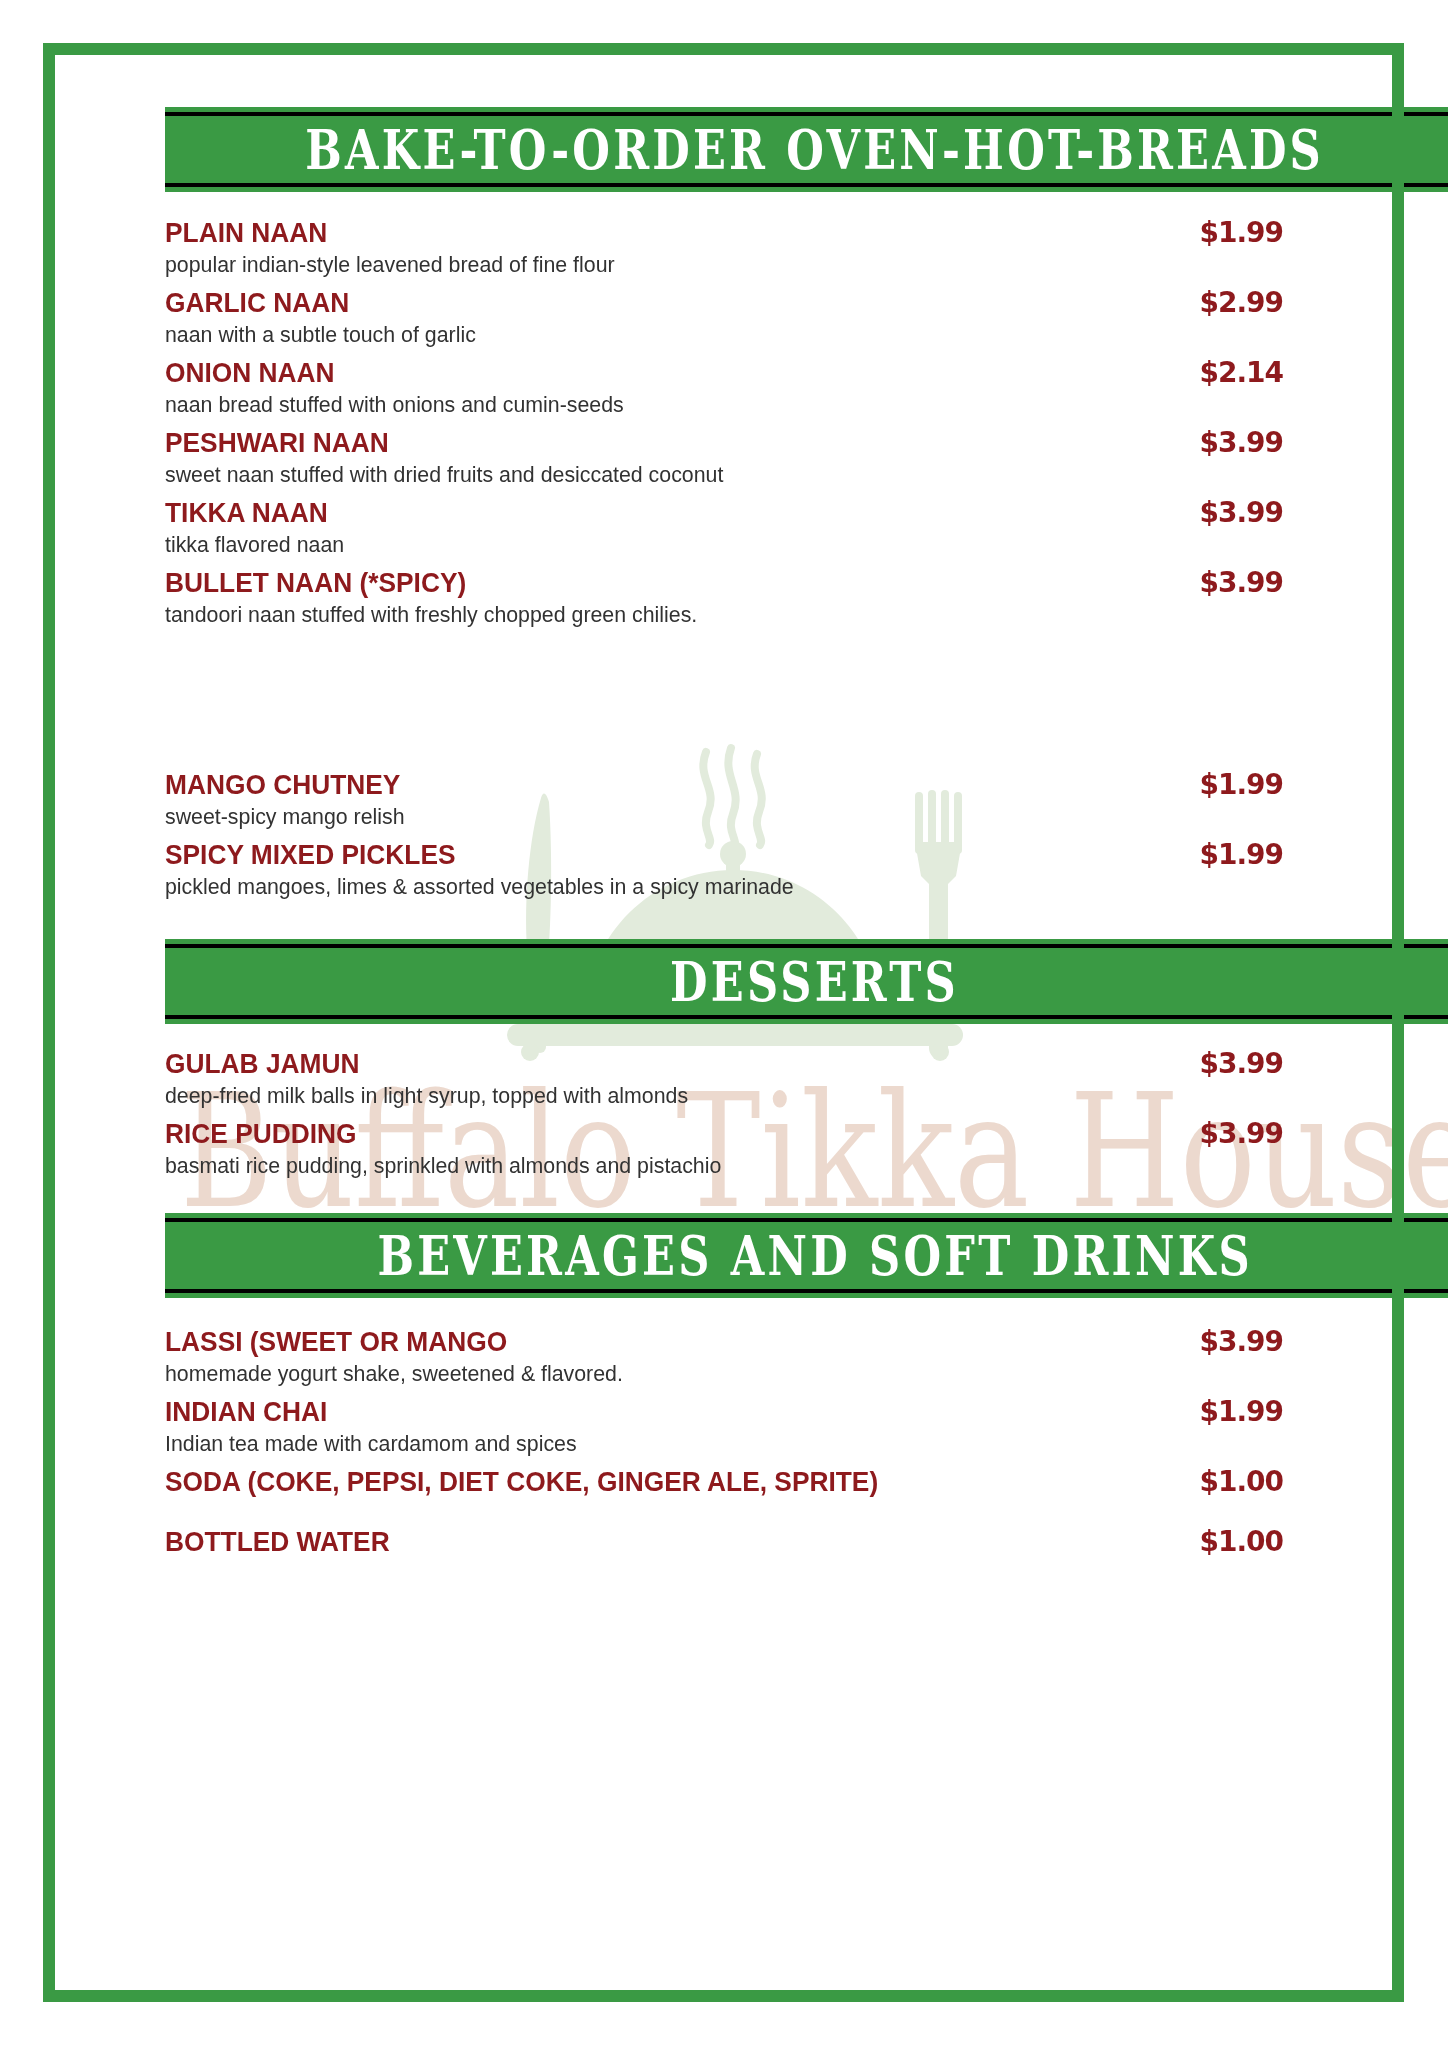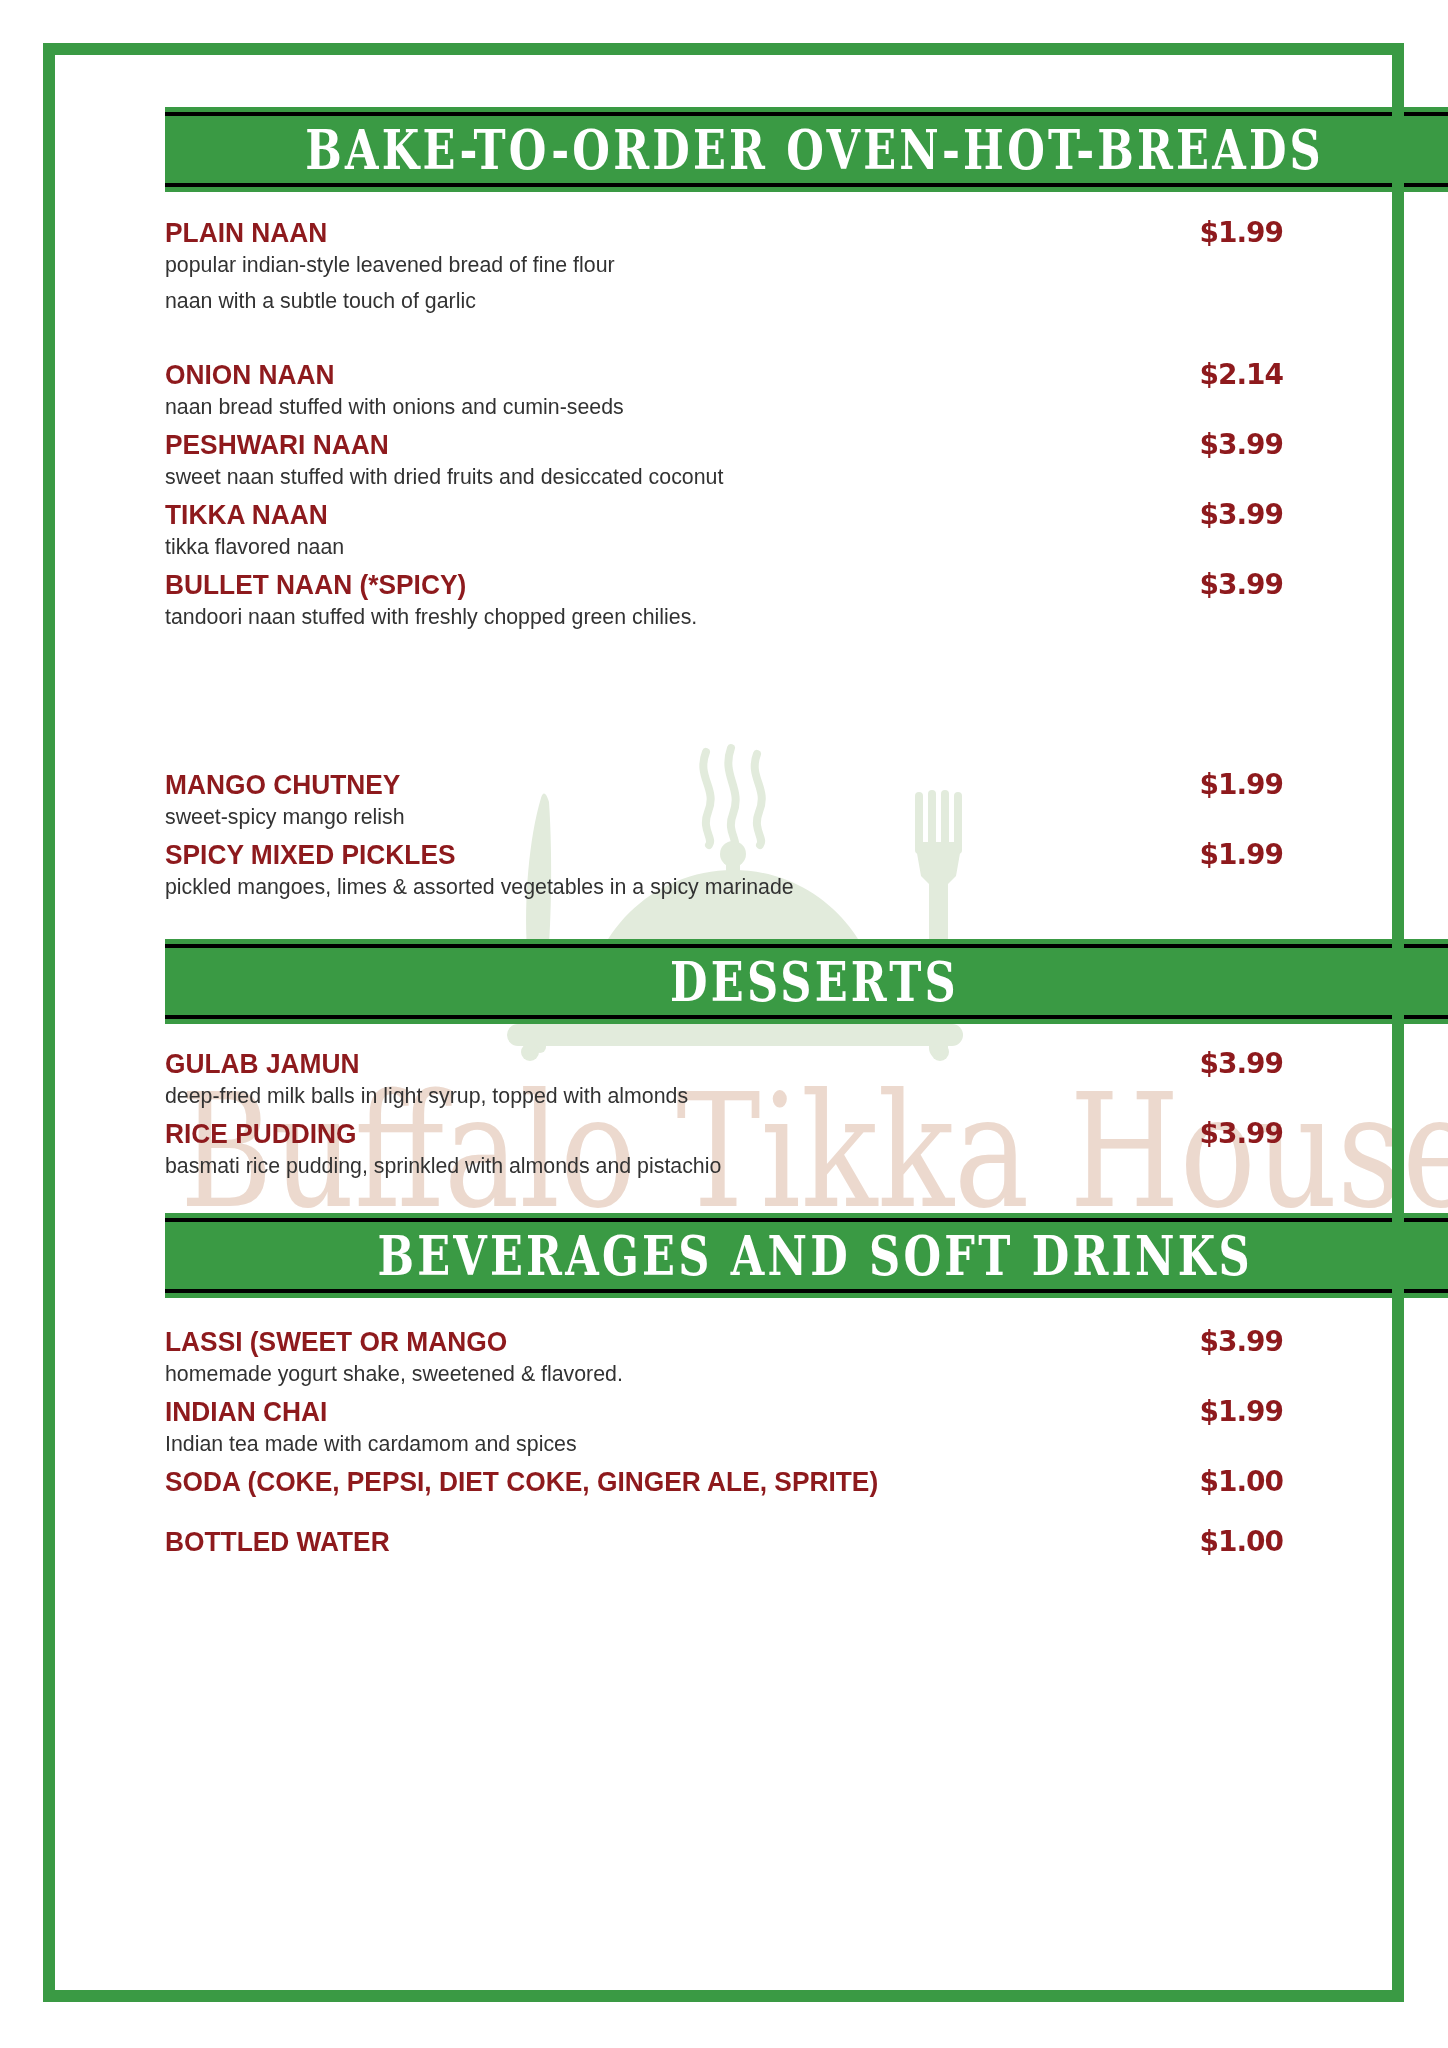--- a/index.html
+++ b/index.html
@@ -101,20 +101,24 @@
 
   <div class="items" style="top:216px;">
     <div class="item h70">
       <div class="item-row">
         <span class="item-name">PLAIN NAAN</span>
         <span class="item-price">$1.99</span>
       </div>
       <div class="item-desc">popular indian-style leavened bread of fine flour</div>
     </div>
     <div class="item h70">
+      <div class="item-row">
+        <span class="item-name">GARLIC NAAN</span>
+        <span class="item-price">$2.99</span>
+      </div>
       <div class="item-desc">naan with a subtle touch of garlic</div>
     </div>
     <div class="item h70">
       <div class="item-row">
         <span class="item-name">ONION NAAN</span>
         <span class="item-price">$2.14</span>
       </div>
       <div class="item-desc">naan bread stuffed with onions and cumin-seeds</div>
     </div>
     <div class="item h70">

